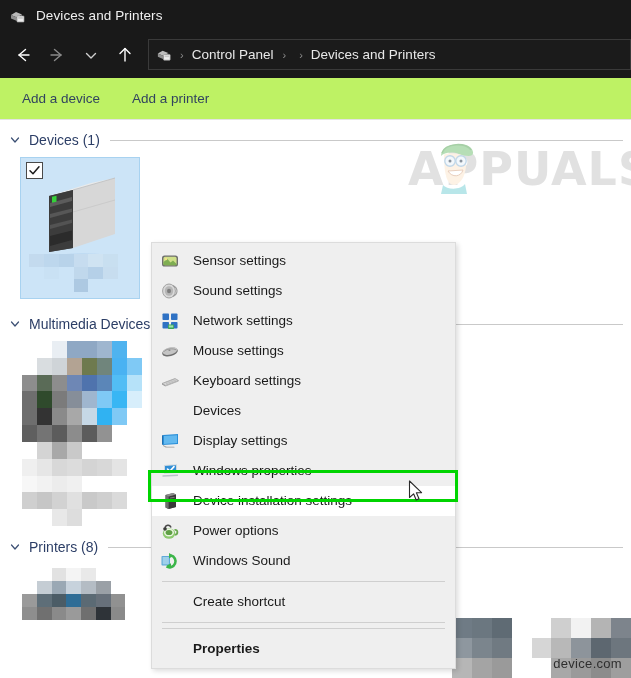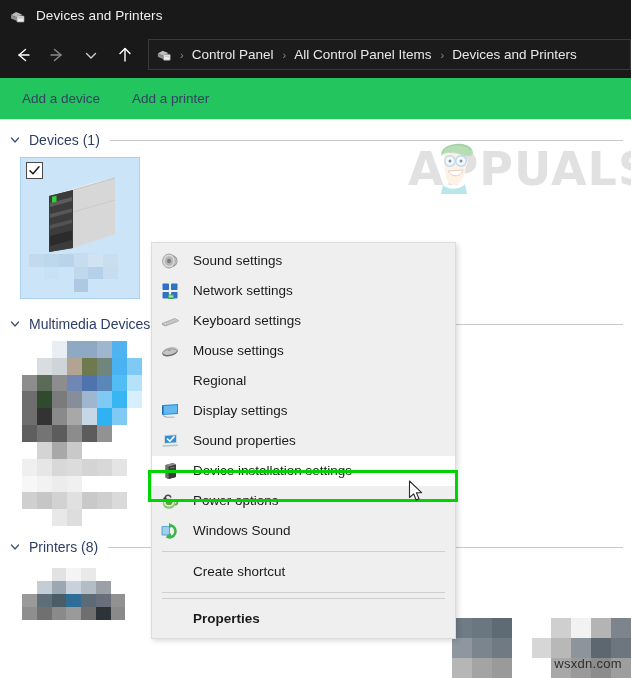--- a/index.html
+++ b/index.html
@@ -66,21 +66,21 @@
     color: #8d8d8d;
     font-size: 11px;
     padding: 0 6px 0 7px;
     user-select: none;
   }
 
   
   .cmdbar {
     position: absolute; left: 0; top: 78px;
     width: 631px; height: 42px;
-    background: #22c55e;
+    background: #bef264;
     border-bottom: 1px solid #e3e3e3;
     display: flex; align-items: center;
     padding-left: 22px;
   }
   .cmdbtn {
     color: #32445f;
     font-size: 13.5px;
     margin-right: 32px;
     white-space: nowrap;
   }
@@ -271,21 +271,20 @@
           <path d="M2 8 L7 5 L13 7.5 L8 10.5 Z" fill="#bdbdbd"></path>
           <path d="M2 8 L8 10.5 L8 14 L2 11.5 Z" fill="#919191"></path>
           <path d="M8 10.5 L13 7.5 L13 11 L8 14 Z" fill="#6f6f6f"></path>
           <rect x="8" y="9" width="7" height="6" rx="0.6" fill="#ededed" stroke="#9a9a9a" stroke-width="0.7"></rect>
           <rect x="9.2" y="10" width="4.6" height="1.8" fill="#c9c9c9"></rect>
         </svg>
       </span>
       <span class="crumb-sep">›</span>
       <span class="crumb">Control Panel</span>
       <span class="crumb-sep">›</span>
-      <span class="crumb">All Control Panel Items</span>
       <span class="crumb-sep">›</span>
       <span class="crumb">Devices and Printers</span>
     </div>
   </div>
 
   <div class="cmdbar">
     <span class="cmdbtn">Add a device</span>
     <span class="cmdbtn">Add a printer</span>
   </div>
 
@@ -561,20 +560,31 @@
           <path d="M13 33 C17 40, 26 39, 28 32 Z" fill="#ffffff" stroke="#d6a98a" stroke-width="1"></path>
 
           <path d="M8 47 C12 52, 26 52, 30 46 L32 56 L6 56 Z" fill="#7fd2d8"></path>
         </svg>
       </span>
     </div>
   </div>
 
   <div class="ctxmenu">
 
+    <div class="mi">
+      <span class="mi-icon">
+        <svg width="20" height="20" viewBox="0 0 20 20">
+          <rect x="2" y="4.5" width="16" height="11" rx="2.6" fill="#6e6e6e"></rect>
+          <rect x="3.4" y="5.8" width="13.2" height="8.4" rx="1.6" fill="#cfe08a"></rect>
+          <path d="M3.4 11 L7.5 8 L10.5 11.5 L13 9.5 L16.6 13 L16.6 14.2 L3.4 14.2 Z" fill="#7fae52"></path>
+          <circle cx="6" cy="8" r="1.2" fill="#f5e08a"></circle>
+        </svg>
+      </span>
+      <span class="mi-label">Sensor settings</span>
+    </div>
 
     <div class="mi">
       <span class="mi-icon">
         <svg width="20" height="20" viewBox="0 0 20 20">
           <ellipse cx="9" cy="10" rx="6.4" ry="7" fill="#d9d9d9" stroke="#9a9a9a" stroke-width="0.9"></ellipse>
           <ellipse cx="9" cy="10" rx="4.2" ry="4.8" fill="#b6b6b6"></ellipse>
           <ellipse cx="9" cy="10" rx="2" ry="2.3" fill="#7d7d7d"></ellipse>
           <path d="M13 4.5 C16 6, 17 8, 17 10 C17 12, 16 14, 13 15.5" fill="none" stroke="#9a9a9a" stroke-width="1.1"></path>
         </svg>
       </span>
@@ -591,45 +601,45 @@
           <rect x="8" y="13.5" width="6" height="4.5" rx="0.8" fill="#3aa655"></rect>
           <rect x="8.8" y="14.4" width="4.4" height="2.1" fill="#9fe0ad"></rect>
         </svg>
       </span>
       <span class="mi-label">Network settings</span>
     </div>
 
     <div class="mi">
       <span class="mi-icon">
         <svg width="20" height="20" viewBox="0 0 20 20">
+          <ellipse cx="10" cy="11" rx="8" ry="4.2" fill="#6f6f6f" transform="rotate(-14 10 11)"></ellipse>
+          <ellipse cx="10" cy="10" rx="7.4" ry="3.6" fill="#c4c4c4" transform="rotate(-14 10 10)"></ellipse>
+          <path d="M3.5 11 C6 7.5, 13 7, 16.5 9" fill="none" stroke="#8a8a8a" stroke-width="0.8"></path>
+          <ellipse cx="9.5" cy="9.2" rx="1.1" ry="0.7" fill="#8a8a8a" transform="rotate(-14 9.5 9.2)"></ellipse>
+        </svg>
+      </span>
+      <span class="mi-label">Mouse settings</span>
+    </div>
+
+    <div class="mi">
+      <span class="mi-icon">
+        <svg width="20" height="20" viewBox="0 0 20 20">
           <path d="M2 12.5 L15 7.5 L18.5 9.5 L5.5 14.5 Z" fill="#d5d5d5" stroke="#9a9a9a" stroke-width="0.7"></path>
           <path d="M2 12.5 L5.5 14.5 L5.5 15.6 L2 13.6 Z" fill="#9a9a9a"></path>
           <path d="M5.5 14.5 L18.5 9.5 L18.5 10.6 L5.5 15.6 Z" fill="#b4b4b4"></path>
           <path d="M4.6 11.8 L14.6 8.2" stroke="#b0b0b0" stroke-width="0.6"></path>
           <path d="M6 12.7 L16 9.1" stroke="#b0b0b0" stroke-width="0.6"></path>
         </svg>
       </span>
       <span class="mi-label">Keyboard settings</span>
     </div>
 
-    <div class="mi">
-      <span class="mi-icon">
-        <svg width="20" height="20" viewBox="0 0 20 20">
-          <ellipse cx="10" cy="11" rx="8" ry="4.2" fill="#6f6f6f" transform="rotate(-14 10 11)"></ellipse>
-          <ellipse cx="10" cy="10" rx="7.4" ry="3.6" fill="#c4c4c4" transform="rotate(-14 10 10)"></ellipse>
-          <path d="M3.5 11 C6 7.5, 13 7, 16.5 9" fill="none" stroke="#8a8a8a" stroke-width="0.8"></path>
-          <ellipse cx="9.5" cy="9.2" rx="1.1" ry="0.7" fill="#8a8a8a" transform="rotate(-14 9.5 9.2)"></ellipse>
-        </svg>
-      </span>
-      <span class="mi-label">Mouse settings</span>
-    </div>
-
     <div class="mi no-icon">
       <span class="mi-icon"></span>
-      <span class="mi-label">Regional</span>
+      <span class="mi-label">Devices</span>
     </div>
 
     <div class="mi">
       <span class="mi-icon">
         <svg width="20" height="20" viewBox="0 0 20 20">
           <path d="M3 4 L18 3 L18 13 L3 14 Z" fill="#2b8fd8"></path>
           <path d="M4 5 L17 4.2 L17 12 L4 12.9 Z" fill="#63b9ef"></path>
           <path d="M3 14 L7 16 L7 17 L3 15 Z" fill="#9a9a9a"></path>
           <rect x="5.5" y="15.5" width="9" height="1.6" rx="0.6" fill="#c4c4c4"></rect>
           <path d="M3 4 L3 14 L2 13.4 L2 4.6 Z" fill="#1f6fae"></path>
@@ -640,21 +650,21 @@
 
     <div class="mi">
       <span class="mi-icon">
         <svg width="20" height="20" viewBox="0 0 20 20">
           <path d="M4 4 L17 3.2 L17 12 L4 12.8 Z" fill="#cfd8de"></path>
           <path d="M5 5 L16 4.3 L16 11.2 L5 11.9 Z" fill="#2f8ed6"></path>
           <path d="M7.5 8 L9.8 10.2 L14 5.6" fill="none" stroke="#ffffff" stroke-width="1.6" stroke-linecap="round" stroke-linejoin="round"></path>
           <path d="M2.5 14.2 L18 13.4 L18 15 L2.5 15.8 Z" fill="#b8c2c9"></path>
         </svg>
       </span>
-      <span class="mi-label">Sound properties</span>
+      <span class="mi-label">Windows properties</span>
     </div>
 
     <div class="mi sel">
       <span class="mi-icon">
         <svg width="20" height="20" viewBox="0 0 20 20">
           <path d="M5.5 4 L13 2 L16 3.4 L16 16 L8.5 18 L5.5 16.6 Z" fill="#5a5a5a"></path>
           <path d="M8.5 5.4 L16 3.4 L16 16 L8.5 18 Z" fill="#3a3a3a"></path>
           <path d="M5.5 4 L13 2 L16 3.4 L8.5 5.4 Z" fill="#8d8d8d"></path>
           <path d="M5.5 4 L8.5 5.4 L8.5 18 L5.5 16.6 Z" fill="#6f6f6f"></path>
           <rect x="10" y="6.4" width="4.6" height="1.1" fill="#7b7b7b" transform="rotate(-8 10 6.4)"></rect>
@@ -710,15 +720,15 @@
   </div>
 
   <div class="greenbox"></div>
 
   <div class="cursor">
     <svg width="17" height="24" viewBox="0 0 17 24">
       <path d="M1.5 1 L1.5 17.5 L5.6 13.8 L8.2 20 L11 18.8 L8.4 12.8 L13.6 12.6 Z" fill="#ffffff" stroke="#2a2a2a" stroke-width="1.1" stroke-linejoin="round"></path>
     </svg>
   </div>
 
-  <div class="wsxdn">wsxdn.com</div>
+  <div class="wsxdn">device.com</div>
 
 </div>
 
 </body></html>

